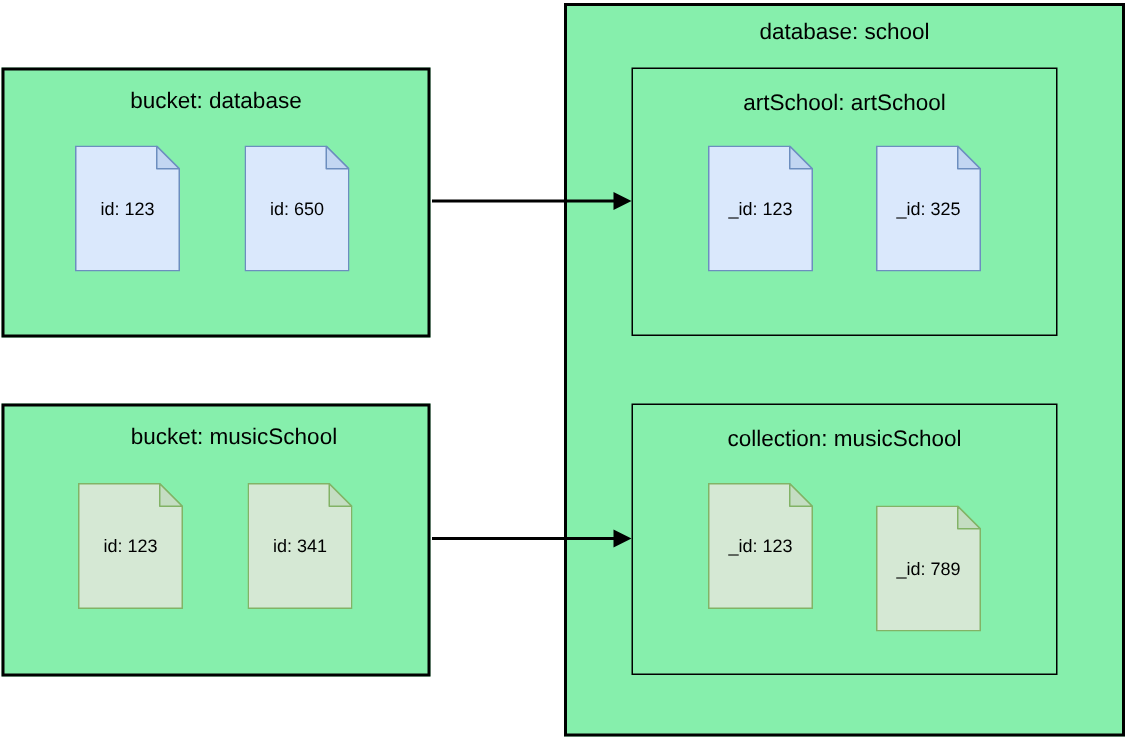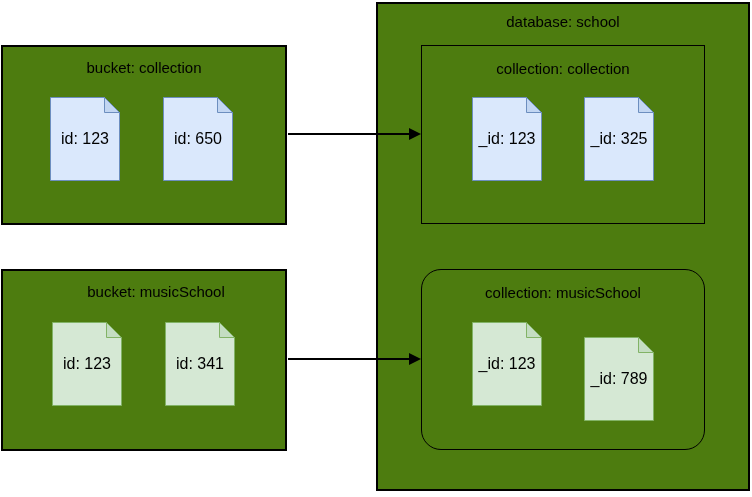--- a/index.html
+++ b/index.html
@@ -7,21 +7,21 @@
     position: relative;
     width: 752px;
     height: 497px;
     background: #ffffff;
     font-family: "Liberation Sans", sans-serif;
     color: #000000;
     overflow: hidden;
   }
   .box {
     position: absolute;
-    background: #4d7c0f;
+    background: #86efac;
     border: 2px solid #000000;
     box-sizing: border-box;
     padding-left: 48px;
   }
   .box.thin { border-width: 1px; }
   .box-title {
     position: absolute;
     left: 0; right: 0;
     text-align: center;
     font-size: 15px;
@@ -39,21 +39,21 @@
   .blue .doc-body  { fill: var(--blue_fill, #dae8fc);  stroke: var(--blue_stroke, #6c8ebf); }
   .blue .doc-fold  { fill: var(--blue_fold, #c2d6f2);  stroke: var(--blue_stroke, #6c8ebf); }
   .green .doc-body { fill: var(--green_fill, #d5e8d4); stroke: var(--green_stroke, #82b366); }
   .green .doc-fold { fill: var(--green_fold, #c4ddc2); stroke: var(--green_stroke, #82b366); }
   .doc-label {
     position: absolute;
     left: 0; top: 0; right: 0; bottom: 0;
     display: flex;
     align-items: center;
     justify-content: center;
-    font-size: 16px;
+    font-size: 12px;
     white-space: nowrap;
   }
   .arrow-line {
     position: absolute;
     height: 2px;
     background: var(--line, #000000);
   }
   .arrow-head {
     position: absolute;
     width: 0; height: 0;
@@ -61,21 +61,21 @@
     border-bottom: 6px solid transparent;
     border-left: 12px solid var(--line, #000000);
   }
 </style>
 </head>
 <body>
 
 <div class="canvas">
 
   <div class="box" style="left:1px; top:45px; width:286px; height:180px;">
-    <div class="box-title" style="top:11px;">bucket: collection</div>
+    <div class="box-title" style="top:11px;">bucket: database</div>
     <div class="doc blue" style="left:47px; top:50px;">
       <svg width="70" height="84" viewBox="0 0 70 84">
         <path class="doc-body" d="M0.5,0.5 H54.5 L69.5,15.5 V83.5 H0.5 Z"></path>
         <path class="doc-fold" d="M54.5,0.5 V15.5 H69.5 Z"></path>
       </svg>
       <div class="doc-label">id: 123</div>
     </div>
     <div class="doc blue" style="left:160px; top:50px;">
       <svg width="70" height="84" viewBox="0 0 70 84">
         <path class="doc-body" d="M0.5,0.5 H54.5 L69.5,15.5 V83.5 H0.5 Z"></path>
@@ -100,38 +100,38 @@
         <path class="doc-fold" d="M54.5,0.5 V15.5 H69.5 Z"></path>
       </svg>
       <div class="doc-label">id: 341</div>
     </div>
   </div>
 
   <div class="box" style="left:376px; top:2px; width:374px; height:489px;">
     <div class="box-title" style="top:8px;">database: school</div>
 
     <div class="box thin" style="left:43px; top:41px; width:284px; height:179px;">
-      <div class="box-title" style="top:13px;">collection: collection</div>
+      <div class="box-title" style="top:13px;">artSchool: artSchool</div>
       <div class="doc blue" style="left:50px; top:51px;">
         <svg width="70" height="84" viewBox="0 0 70 84">
           <path class="doc-body" d="M0.5,0.5 H54.5 L69.5,15.5 V83.5 H0.5 Z"></path>
           <path class="doc-fold" d="M54.5,0.5 V15.5 H69.5 Z"></path>
         </svg>
         <div class="doc-label">_id: 123</div>
       </div>
       <div class="doc blue" style="left:162px; top:51px;">
         <svg width="70" height="84" viewBox="0 0 70 84">
           <path class="doc-body" d="M0.5,0.5 H54.5 L69.5,15.5 V83.5 H0.5 Z"></path>
           <path class="doc-fold" d="M54.5,0.5 V15.5 H69.5 Z"></path>
         </svg>
         <div class="doc-label">_id: 325</div>
       </div>
     </div>
 
-    <div class="box thin" style="left:43px; top:265px; width:284px; height:181px;border-radius:20px;">
+    <div class="box thin" style="left:43px; top:265px; width:284px; height:181px;">
       <div class="box-title" style="top:13px;">collection: musicSchool</div>
       <div class="doc green" style="left:50px; top:52px;">
         <svg width="70" height="84" viewBox="0 0 70 84">
           <path class="doc-body" d="M0.5,0.5 H54.5 L69.5,15.5 V83.5 H0.5 Z"></path>
           <path class="doc-fold" d="M54.5,0.5 V15.5 H69.5 Z"></path>
         </svg>
         <div class="doc-label">_id: 123</div>
       </div>
       <div class="doc green" style="left:162px; top:67px;">
         <svg width="70" height="84" viewBox="0 0 70 84">

